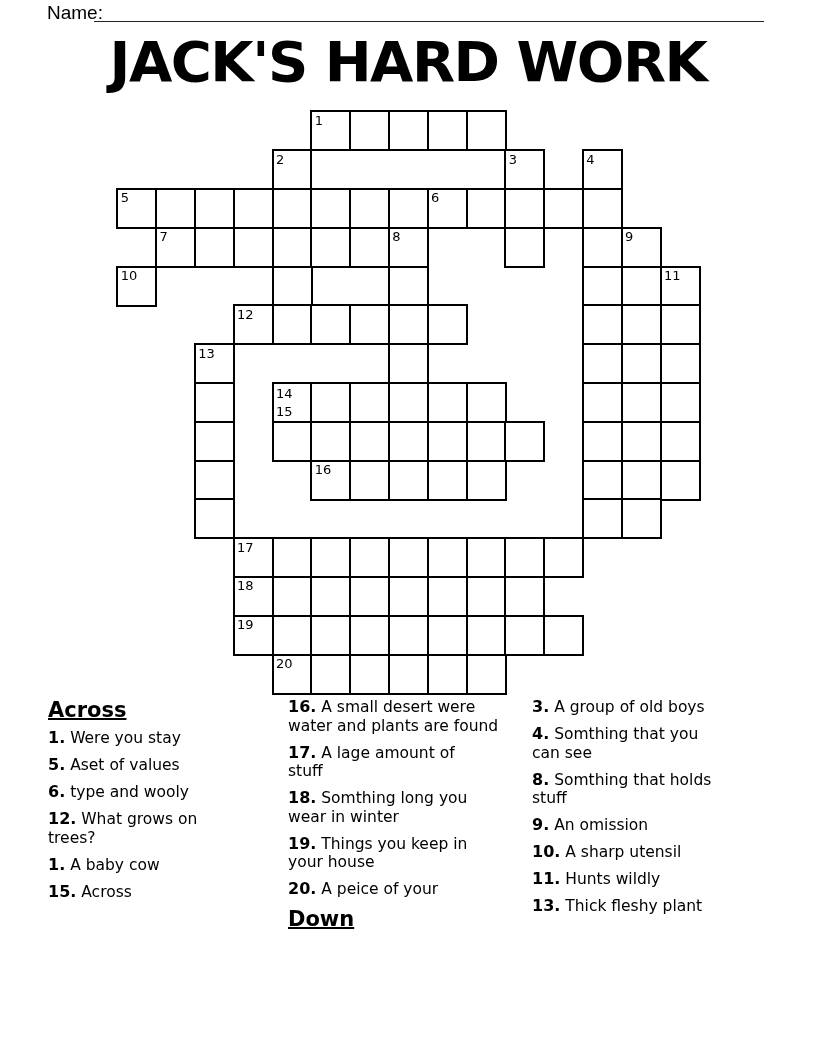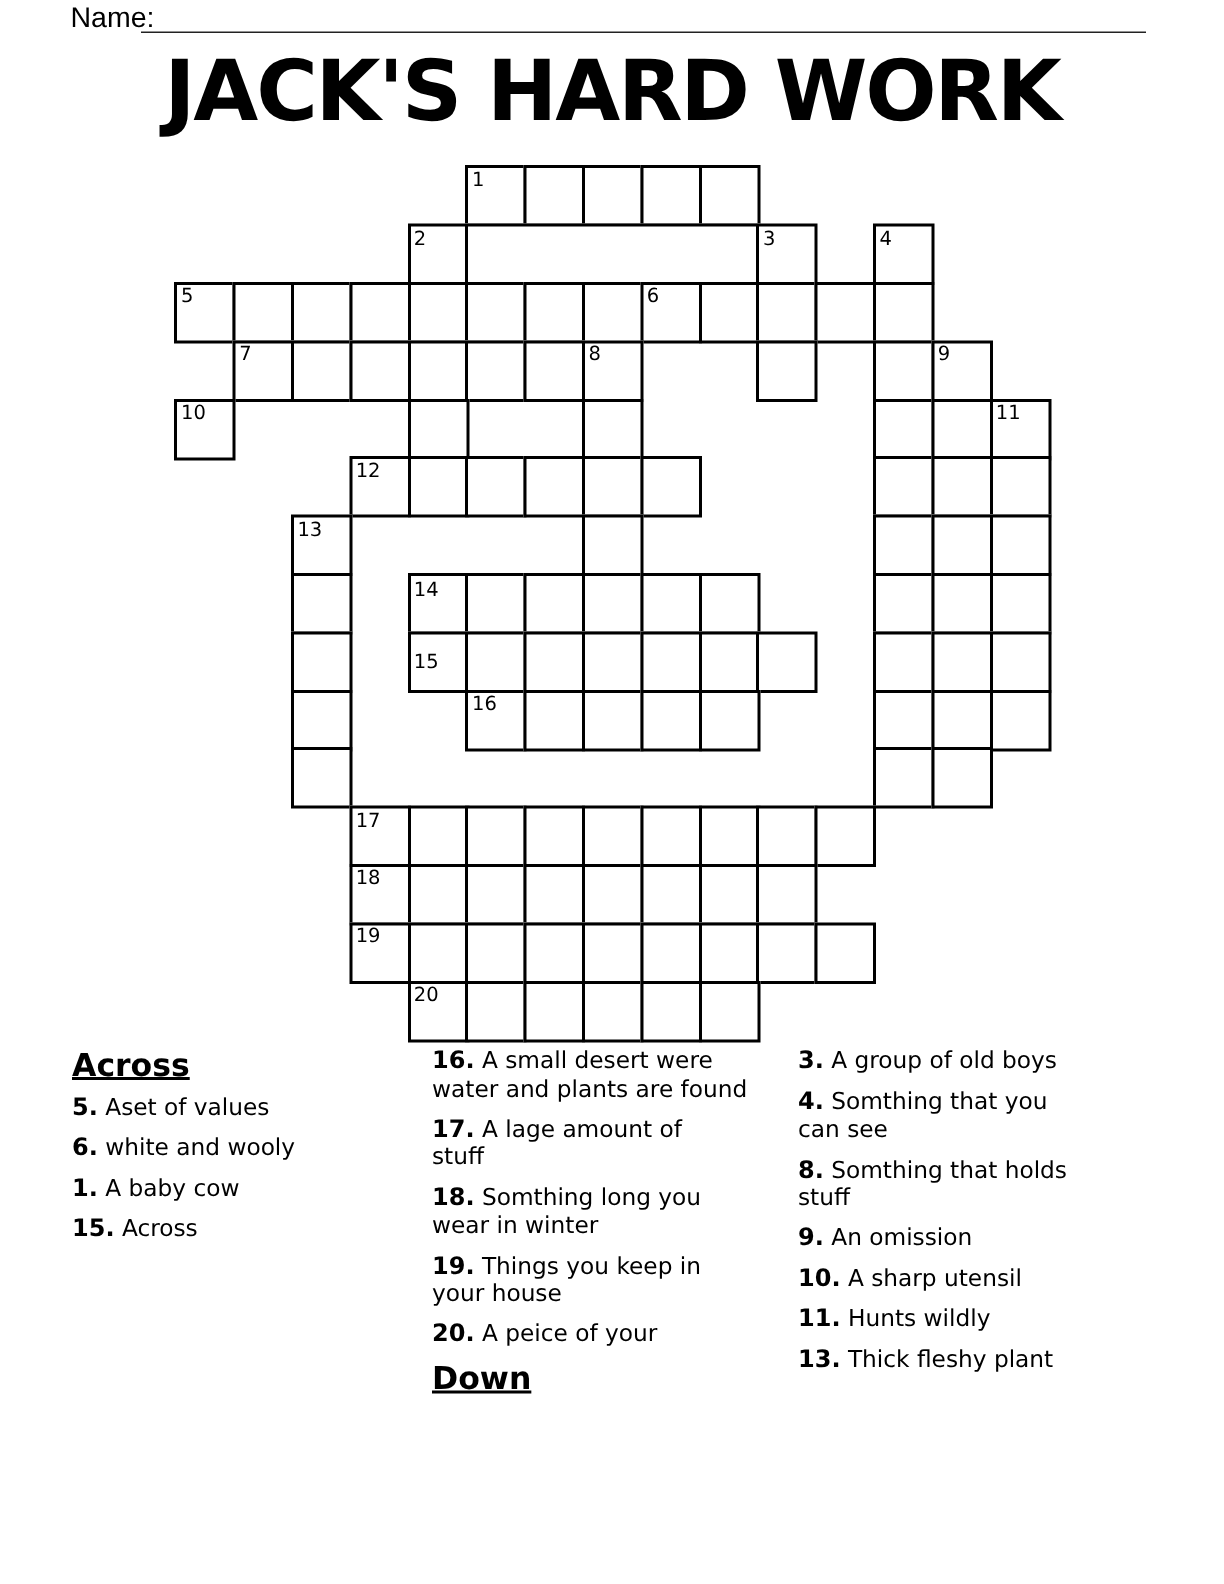--- a/index.html
+++ b/index.html
@@ -162,33 +162,35 @@
     <span class="num" style="left: 120.7px; top: 191.3px;">5</span>
     <span class="num" style="left: 431.1px; top: 191.3px;">6</span>
     <span class="num" style="left: 159.5px; top: 230.1px;">7</span>
     <span class="num" style="left: 392.3px; top: 230.1px;">8</span>
     <span class="num" style="left: 625.1px; top: 230.1px;">9</span>
     <span class="num" style="left: 120.7px; top: 268.9px;">10</span>
     <span class="num" style="left: 663.9px; top: 268.9px;">11</span>
     <span class="num" style="left: 237.1px; top: 307.7px;">12</span>
     <span class="num" style="left: 198.3px; top: 346.5px;">13</span>
     <span class="num" style="left: 275.9px; top: 377px; margin-top: 10px;">14</span>
-    <span class="num" style="left: 275.9px; top: 435px; text-align: right;">15</span>
+    <span class="num" style="left: 275.9px; top: 405px; text-align: right;">15</span>
     <span class="num" style="left: 314.7px; top: 462.9px;">16</span>
     <span class="num" style="left: 237.1px; top: 540.5px;">17</span>
     <span class="num" style="left: 237.1px; top: 579.3px;">18</span>
     <span class="num" style="left: 237.1px; top: 618.1px;">19</span>
     <span class="num" style="left: 275.9px; top: 656.9px;">20</span>
   </div>
 
 <div class="ccol" style="left:48px; width:200px;">
   <div class="chead">Across</div>
   <div id="across-a">
+      <p class="clue"><b class="cnum">1.</b> <span>Were you stay</span></p>
       <p class="clue"><b class="cnum">5.</b> <span>Aset of values</span></p>
-      <p class="clue"><b class="cnum">6.</b> <span>white and wooly</span></p>
+      <p class="clue"><b class="cnum">6.</b> <span>type and wooly</span></p>
+      <p class="clue"><b class="cnum">12.</b> <span>What grows on<br>trees?</span></p>
       <p class="clue"><b class="cnum">1.</b> <span>A baby cow</span></p>
       <p class="clue"><b class="cnum">15.</b> <span>Across</span></p>
     </div>
 </div>
 
 <div class="ccol" style="left:288px; width:250px;">
   <div id="across-b">
       <p class="clue"><b class="cnum">16.</b> <span>A small desert were<br>water and plants are found</span></p>
       <p class="clue"><b class="cnum">17.</b> <span>A lage amount of<br>stuff</span></p>
       <p class="clue"><b class="cnum">18.</b> <span>Somthing long you<br>wear in winter</span></p>

